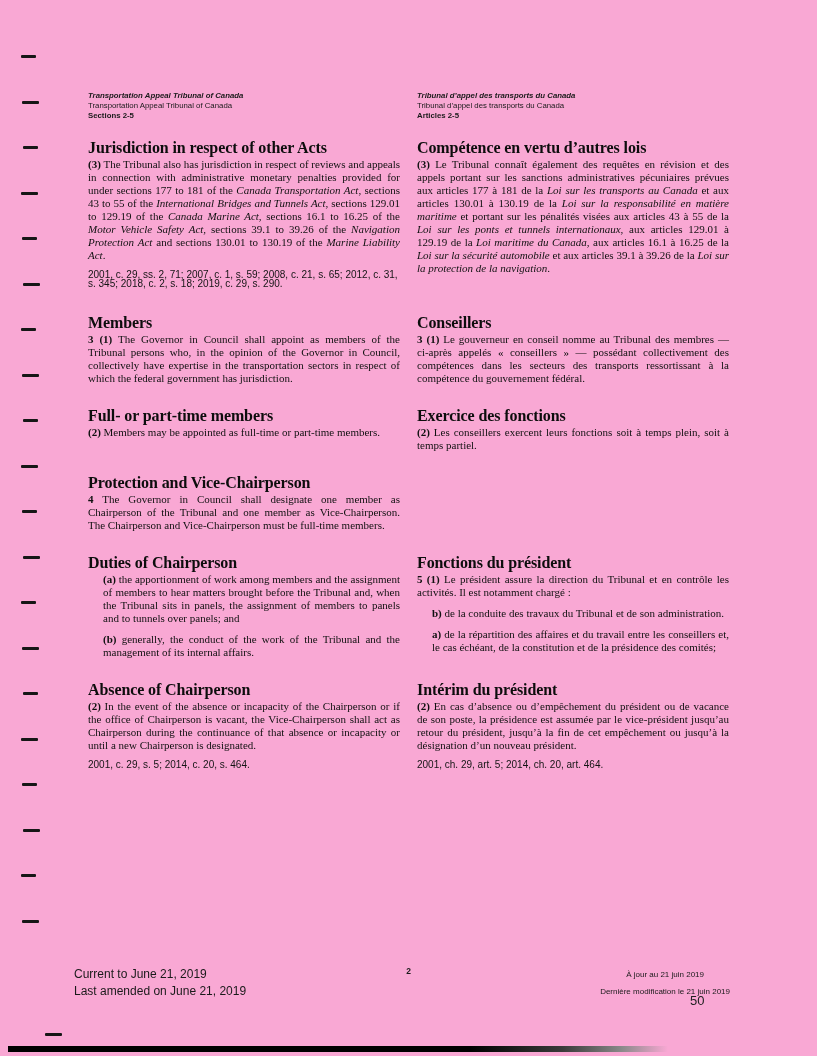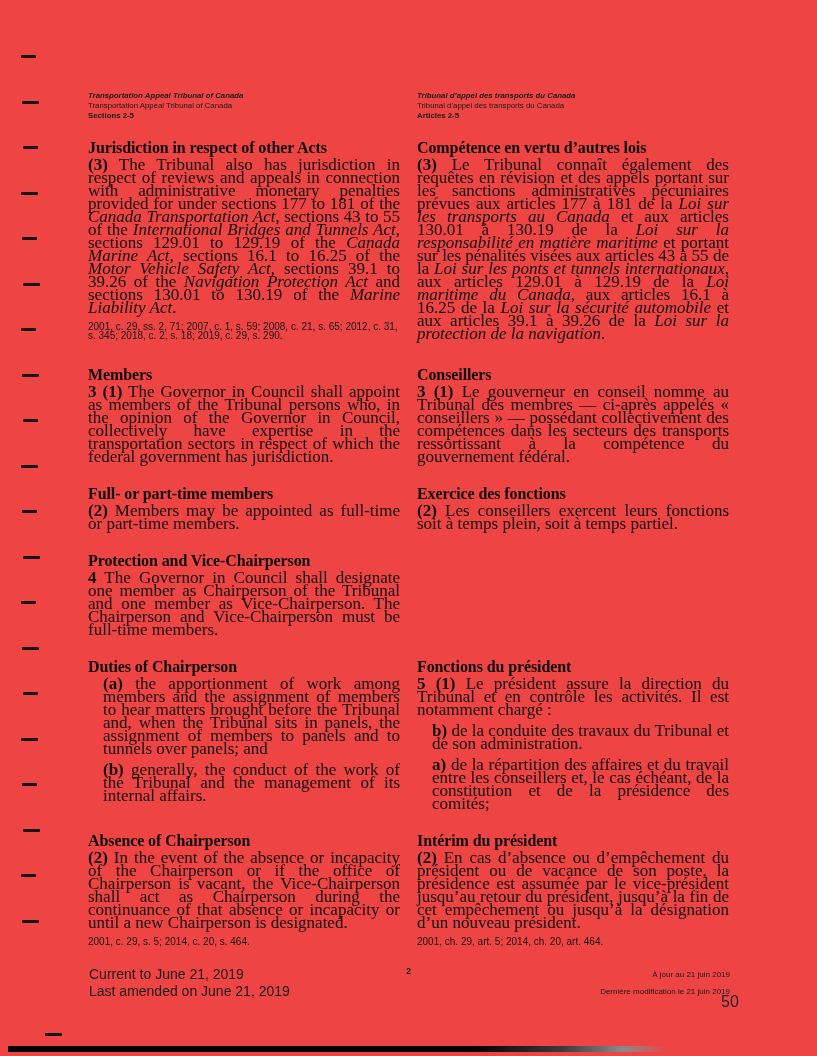--- a/index.html
+++ b/index.html
@@ -1,21 +1,21 @@
 <!DOCTYPE html>
 <html><head>
 <meta charset="utf-8">
 <style>
   html,body { margin:0; padding:0; }
   body {
     width:817px; height:1056px; position:relative; overflow:hidden;
     background:#ffffff; color:#111;
     font-family:"Liberation Serif", serif;
   }
-  .page { position:absolute; inset:0; background:#ef4444; }
+  .page { position:absolute; inset:0; background:#f9a8d4; }
 
   
   .hdr {
     position:absolute; top:91px;
     font-family:"Liberation Sans", sans-serif;
     font-size:7.8px; line-height:10px; color:#1a1a1a;
   }
   .hdr-left  { left:88px;  width:300px; }
   .hdr-right { left:417px; width:300px; }
   .hdr .l1 { font-weight:bold; font-style:italic; }
@@ -24,50 +24,50 @@
   
   .content { position:absolute; left:88px; top:141px; width:641px; }
   .row { display:grid; grid-template-columns:312px 17px 312px; margin-bottom:16px; }
   .cell { min-width:0; }
   .sec-heading {
     font-family:Liberation Serif, serif; font-weight:bold;
     font-size:16px; line-height:13px; letter-spacing:-0.1px;
     margin:0 0 4px 0; color:#0d0d0d;
   }
   p.body {
-    font-size:17px; line-height:13px; margin:0 0 8px 0;
+    font-size:11px; line-height:13px; margin:0 0 8px 0;
     text-align:justify; color:#111; hyphens:auto;
   }
   p.indent { padding-left:15px; }
   .b { font-weight:bold; }
   .i { font-style:italic; }
   .citation {
     font-family:"Liberation Sans", sans-serif;
     font-size:10px; font-weight:normal; line-height:9px;
     margin:2px 0 12px 0; color:#141414;
   }
 
   
   .footer-left {
-    position:absolute; left:89px; top:966px;
-    font-family:"Liberation Sans", sans-serif;
-    font-size:14px; line-height:17px; color:#1a1a1a; white-space:nowrap;
+    position:absolute; left:74px; top:966px;
+    font-family:"Liberation Sans", sans-serif;
+    font-size:12px; line-height:17px; color:#1a1a1a; white-space:nowrap;
   }
   .footer-page {
     position:absolute; left:0; top:966px; width:817px; text-align:center;
     font-family:"Liberation Sans", sans-serif; font-size:8.5px; font-weight:bold; color:#1a1a1a;
   }
   .footer-right {
-    position:absolute; right:87px; top:966px; text-align:right;
+    position:absolute; right:87px; top:966px; text-align:center;
     font-family:"Liberation Sans", sans-serif;
     font-size:8px; line-height:17px; color:#1a1a1a; white-space:nowrap;
   }
   .stamp {
     position:absolute; left:690px; top:993px;
-    font-family:"Liberation Sans", sans-serif; font-size:16px; color:#222;margin-left:31px;
+    font-family:"Liberation Sans", sans-serif; font-size:13px; color:#222;
   }
 
   
   .mark { position:absolute; height:3px; background:#161616; border-radius:1px; }
   .mark-bottom { left:45px; top:1033px; width:17px; }
   .bottom-bar {
     position:absolute; left:8px; top:1046px; width:660px; height:6px;
     background:linear-gradient(to right,#000 0%,#000 70%,#3a3a3a 84%,#8a8a8a 93%,rgba(0,0,0,0) 100%);
   }
 </style>

